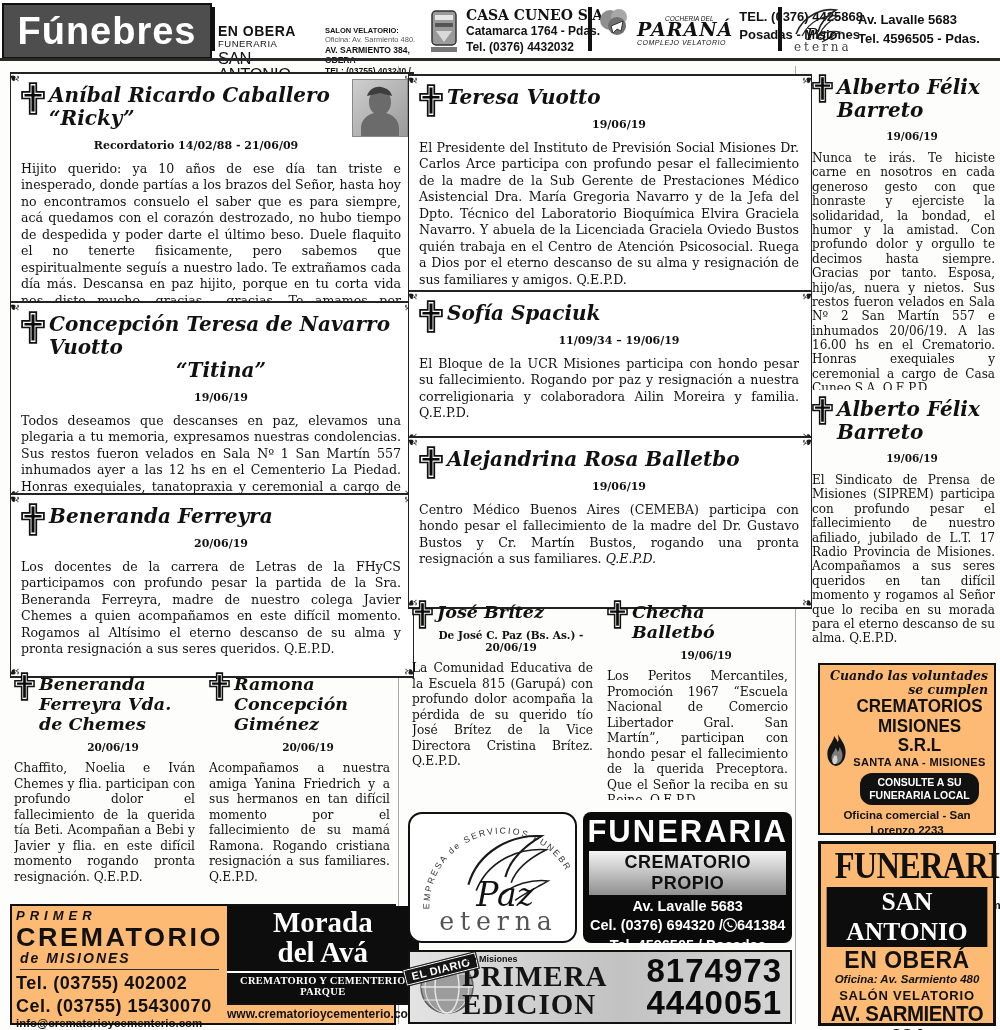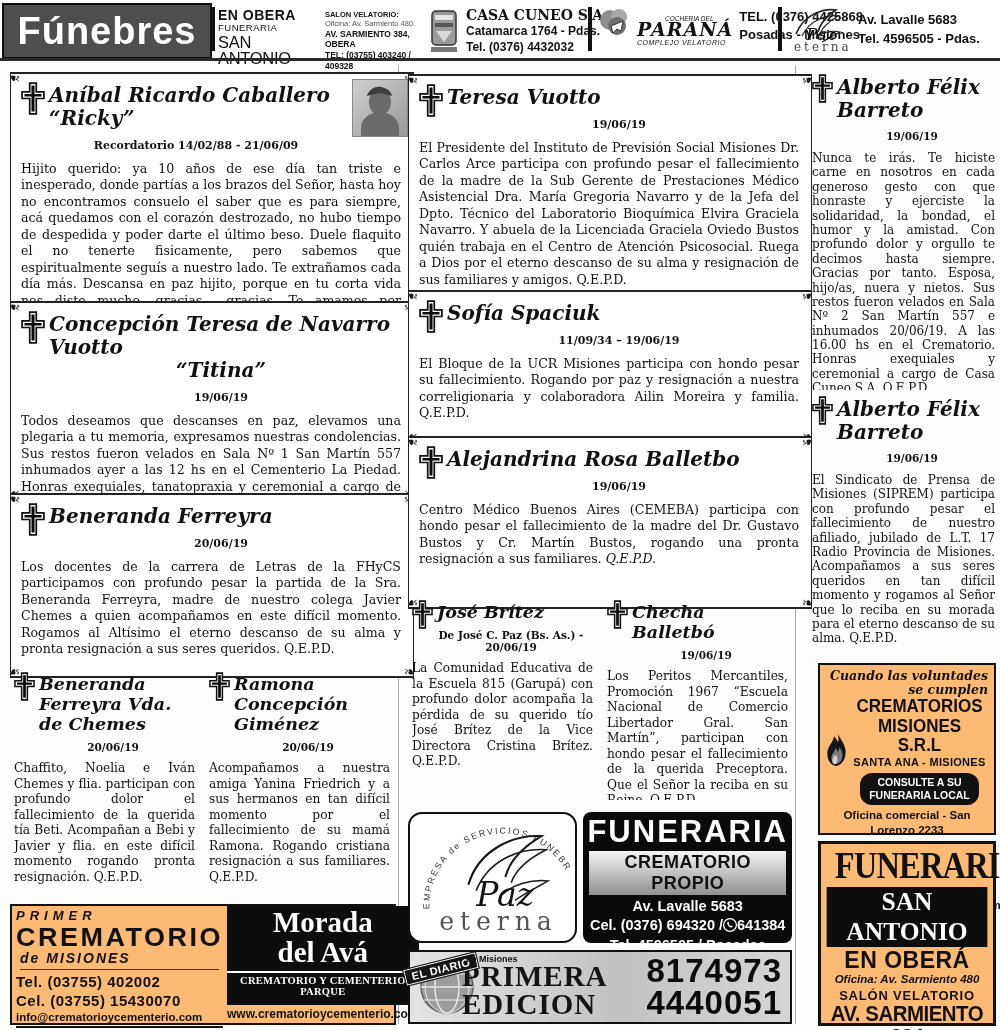--- a/index.html
+++ b/index.html
@@ -5,21 +5,21 @@
   html,body{margin:0;padding:0;background:#d9d9d9;}
   #page{position:relative;width:1000px;height:1030px;background:#fdfdfc;overflow:hidden;
         font-family:"DejaVu Serif",serif;color:#111;margin:0 auto;}
   
   #header{position:absolute;left:0;top:0;width:1000px;height:58px;background:#fff;}
   #header-rule{position:absolute;left:0;top:58px;width:1000px;height:3px;background:#2a2a2a;}
   #masthead{position:absolute;left:2px;top:3px;width:206px;height:52px;background:#4e4e4e;border:2px solid #111;
             display:flex;align-items:center;justify-content:center;}
   #masthead span{color:#fff;font-family:"Liberation Sans",sans-serif;font-weight:bold;font-size:38px;letter-spacing:1px;}
   .hbar{position:absolute;top:7px;width:4px;height:44px;background:#111;}
-  .hsa{position:absolute;left:218px;top:8px;width:216px;display:flex;gap:6px;font-family:"Liberation Sans",sans-serif;}
+  .hsa{position:absolute;left:218px;top:24px;width:216px;display:flex;gap:6px;font-family:"Liberation Sans",sans-serif;}
   .hsa-left{line-height:1;}
   .hsa-l1{font-weight:bold;font-size:14px;letter-spacing:.5px;}
   .hsa-l2{font-size:9.5px;letter-spacing:.5px;margin-top:1px;}
   .hsa-l3{font-size:16.5px;letter-spacing:-.3px;margin-top:1px;}
   .hsa-right{font-size:7.5px;line-height:1.25;padding-top:2px;}
   .hsa-r1{font-weight:bold;}
   .hsa-r2{color:#555;}
   .hsa-r3,.hsa-r4{font-weight:bold;font-size:8.5px;}
   .hcc{position:absolute;left:430px;top:6px;display:flex;gap:8px;align-items:center;}
   .hcc-text{font-family:"Liberation Sans",sans-serif;line-height:1.3;}
@@ -64,21 +64,21 @@
   .rnote .n-date{font-size:10.5px;margin:8px 0 9px;}
   .rnote .n-body{font-size:12px;line-height:1.2;}
   
   .ad{position:absolute;background:#fdba74;box-sizing:border-box;font-family:"Liberation Sans",sans-serif;}
   
   #ad-pc{border:2.5px solid #111;display:flex;}
   .pc-left{width:56%;text-align:left;padding:3px 4px;line-height:1.05;}
   .pc-primer{font-style:italic;font-weight:bold;font-size:13px;letter-spacing:5px;}
   .pc-name{font-weight:bold;font-size:27px;letter-spacing:2.5px;transform:scaleY(.95);}
   .pc-de{font-style:italic;font-weight:bold;font-size:14px;letter-spacing:2px;border-bottom:1.5px solid #333;padding-bottom:3px;margin:0 4px;}
-  .pc-tel{font-weight:bold;font-size:15px;margin-top:4px;letter-spacing:.5px;}
+  .pc-tel{font-weight:bold;font-size:18px;margin-top:4px;letter-spacing:.5px;}
   .pc-email{font-weight:bold;font-size:11.5px;margin-top:2px;}
   .pc-rep{font-style:italic;font-weight:bold;font-size:11px;border-top:2px solid #111;margin-top:3px;padding-top:3px;}
   .pc-right{flex:1;display:flex;flex-direction:column;}
   .pc-black{flex:1;background:#0d0d0d;color:#fff;text-align:center;font-family:"Liberation Serif",serif;padding-top:2px;}
   .pc-m1{font-size:29px;font-weight:bold;line-height:1.02;}
   .pc-band{border-top:2px solid #fff;font-size:10.5px;font-weight:bold;padding:2px 0 3px;letter-spacing:.3px;}
   .pc-web{font-weight:bold;font-size:12px;text-align:center;border-top:2px solid #111;padding:2px 0;}
   
   #ad-paz{display:flex;gap:6px;background:transparent;}
   .paz-logo{width:45%;border:2px solid #111;border-radius:14px;background:#fff;position:relative;}

